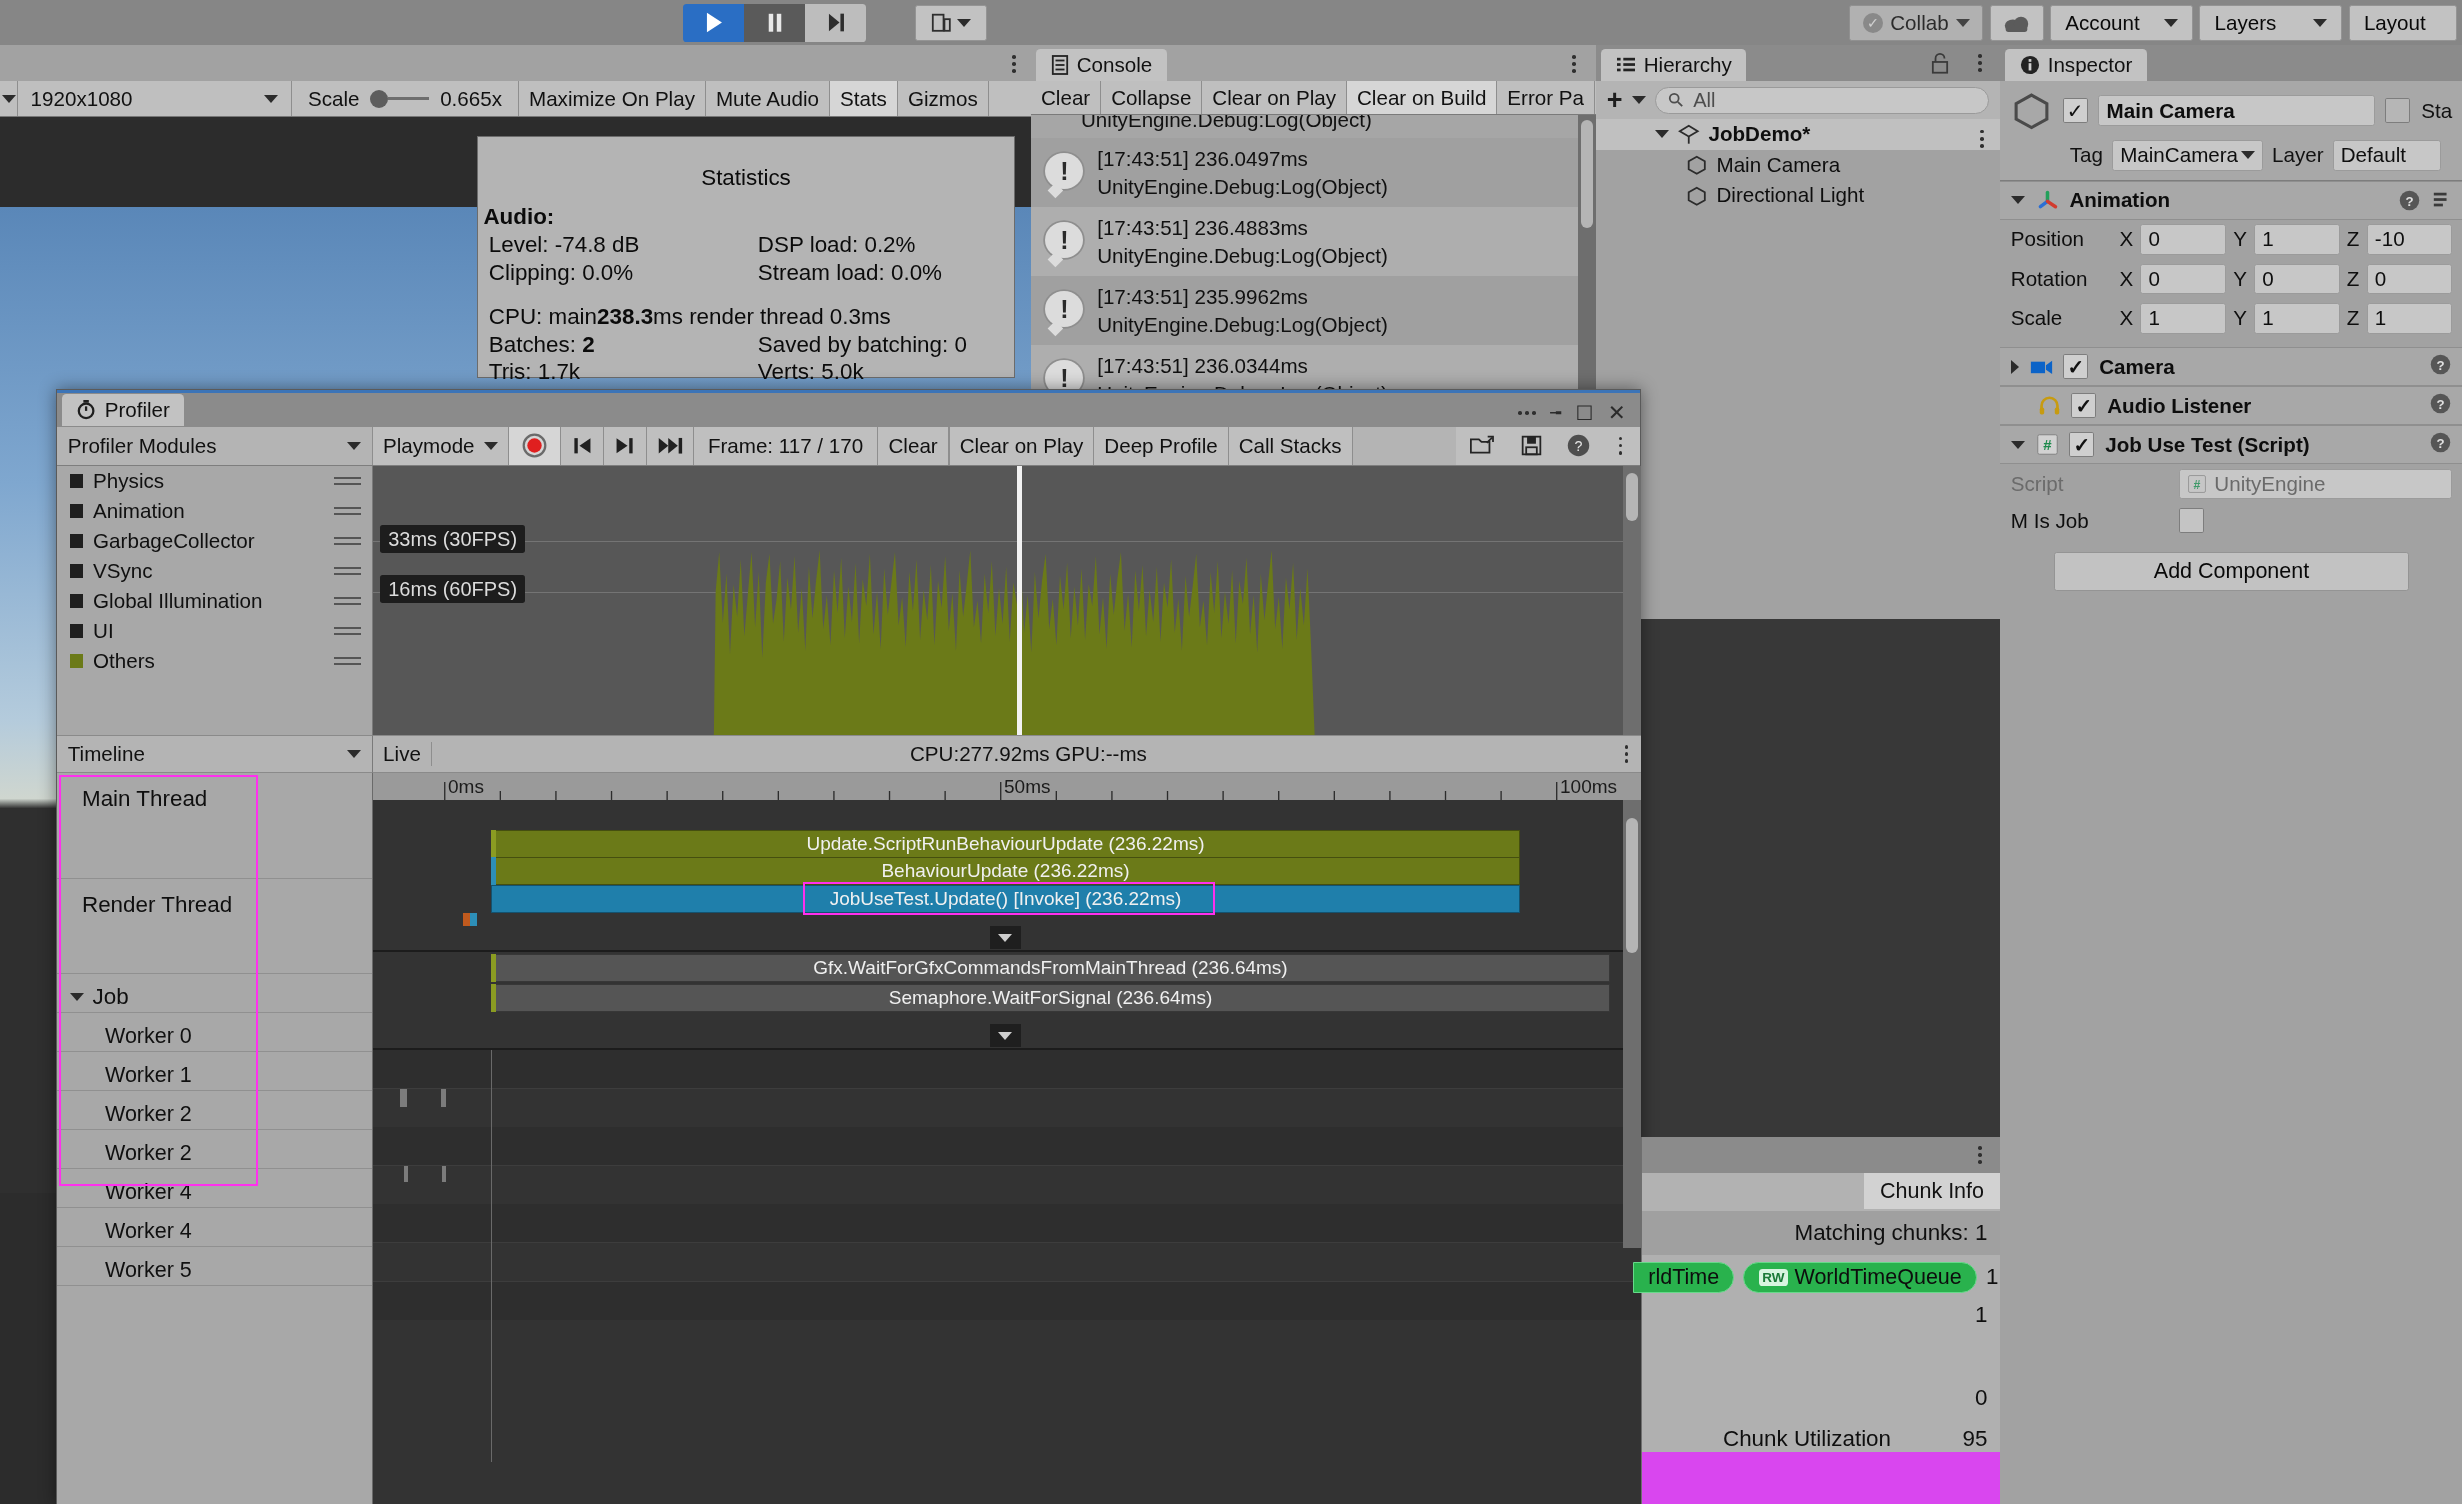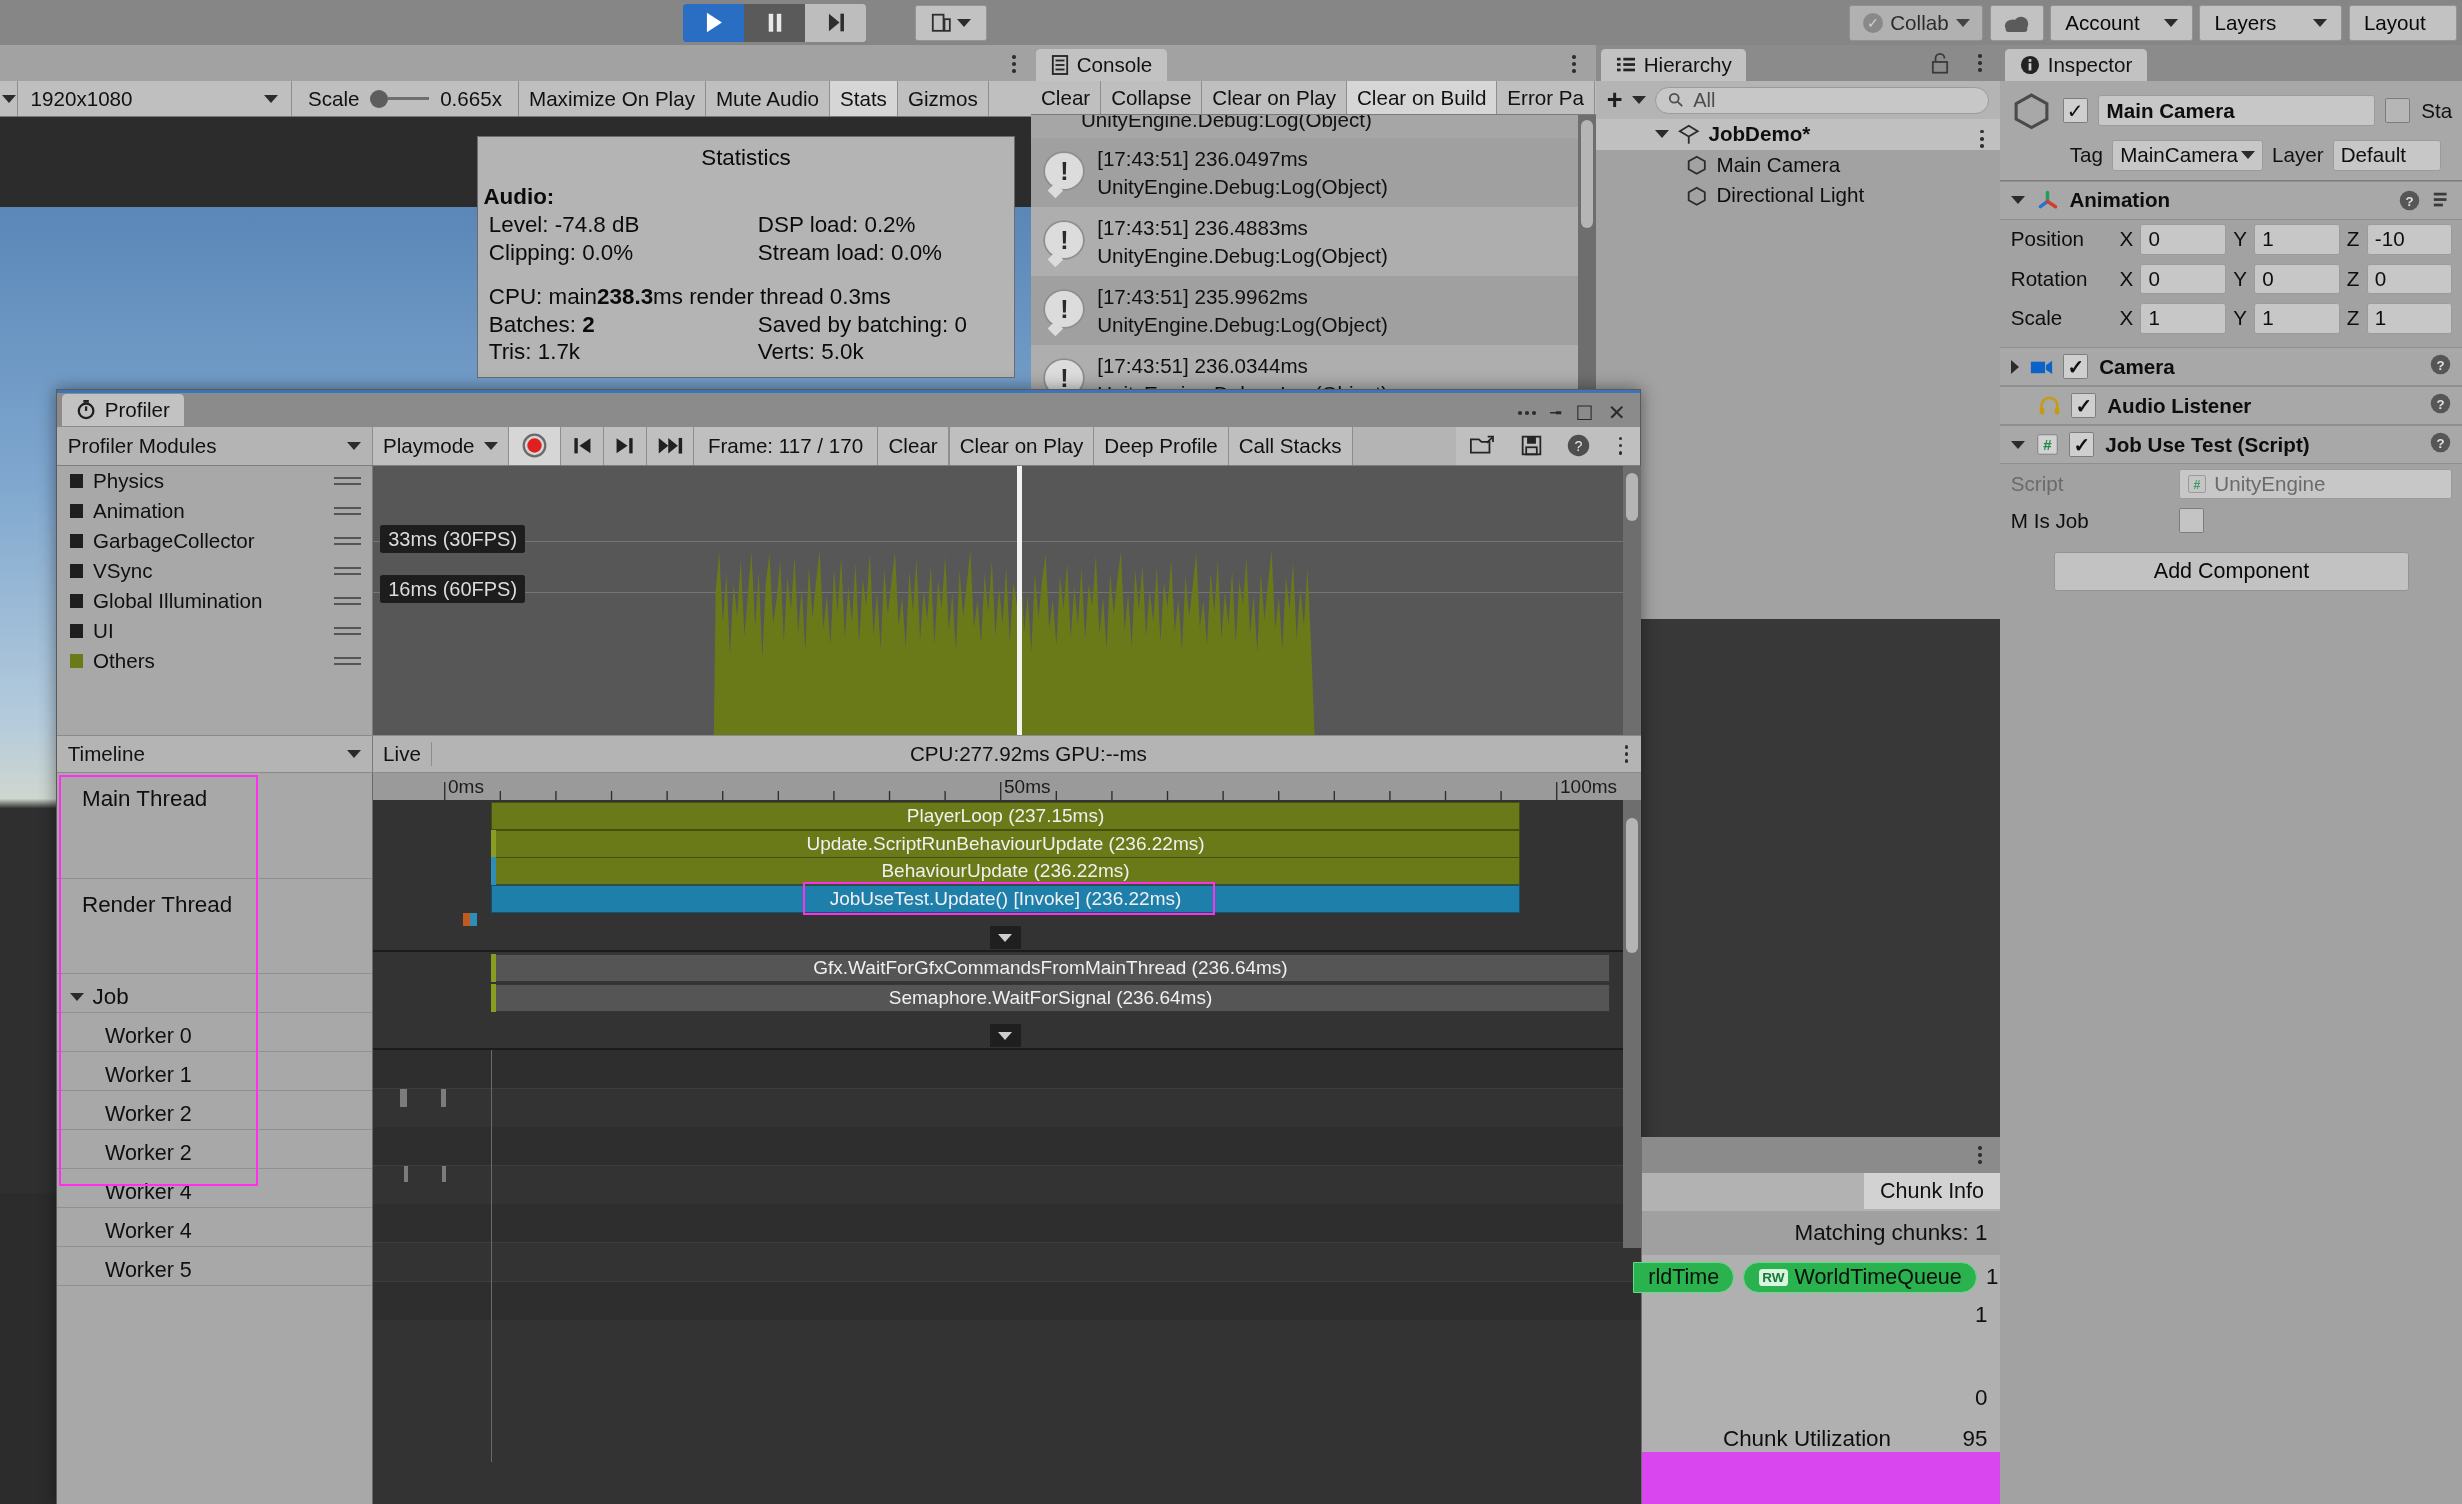--- a/index.html
+++ b/index.html
@@ -45,21 +45,21 @@
   #gameview-toolbar { left:0; top:81px; width:1036px; height:36px; background:#bfbfbf; display:flex; border-bottom:0.9px solid #777;}
   #gameview-canvas { left:0; top:117px; width:1036px; height:1505px; background:#2c2c2c; overflow:hidden;}
   #sky { position:absolute; left:0; top:90px; width:1036px; height:986px;
          background: linear-gradient(#5a87b8 0%, #7fa7cf 28%, #b4cbdc 52%, #cfd6cf 60%, #2f2f2f 61%); }
 
   
   #stats-box {
     left:477px; top:136px; width:538px; height:242px;
     background:#b4b4b4; border:0.9px solid #6c6c6c; color:#0b0b0b; font-size:22.4px;
   }
-  #stats-title { text-align:center; font-size:22.4px; padding:8px 0 12.6px; }
+  #stats-title { text-align:center; font-size:22.4px; padding:8px 0 12.6px;margin-top:20px; }
   .st-row { display:flex; padding:0.9px 0 0.9px 10.8px; }
   .st-hdr { font-weight:bold; padding-left:5.4px; }
   .st-c1 { width:269px; }
 
   
   #console { left:1031px; top:45px; width:565px; height:359px; background:#a2a2a2; }
   #console-tabbar { height:36px; position:relative; }
   .tab {
     position:absolute; left:5.4px; top:3.6px; height:32px; background:#c2c2c2;
     border-radius:4.5px 4.5px 0 0; display:flex; align-items:center; gap:8px;
@@ -810,23 +810,20 @@
         <div class="wk-name" style="height:39px">Worker 2</div>
         <div class="wk-name" style="height:39px">Worker 4</div>
         <div class="wk-name" style="height:39px">Worker 4</div>
         <div class="wk-name" style="height:39px">Worker 5</div>
       </div>
       <div class="hl-box" style="left:1.8px;top:1.8px;width:199px;height:411px"></div>
     </div>
 
     <div id="tl">
 
-      <div class="bar olive" style="left:118px;top:1.8px;width:1029px">
-          <span>PlayerLoop (237.15ms)</span>
-        </div>
       <div class="bar olive" style="left:118px;top:30px;width:1029px">
           <span>Update.ScriptRunBehaviourUpdate (236.22ms)</span>
         </div>
       <div class="abs" style="left:118px;top:30px;width:4.5px;height:28px;background:#8b9c22"></div>
       <div class="bar olive" style="left:118px;top:57px;width:1029px">
           <span>BehaviourUpdate (236.22ms)</span>
         </div>
       <div class="abs" style="left:118px;top:57px;width:4.5px;height:28px;background:#2d8fb8"></div>
       <div class="bar blue" style="left:118px;top:85px;width:1029px">
           <span>JobUseTest.Update() [Invoke] (236.22ms)</span>

